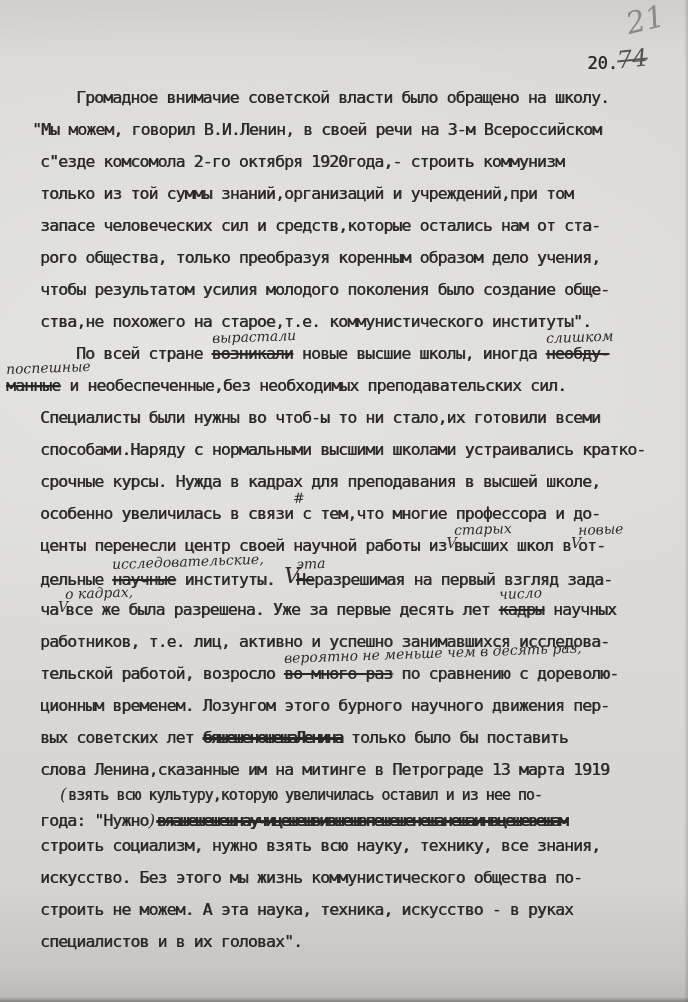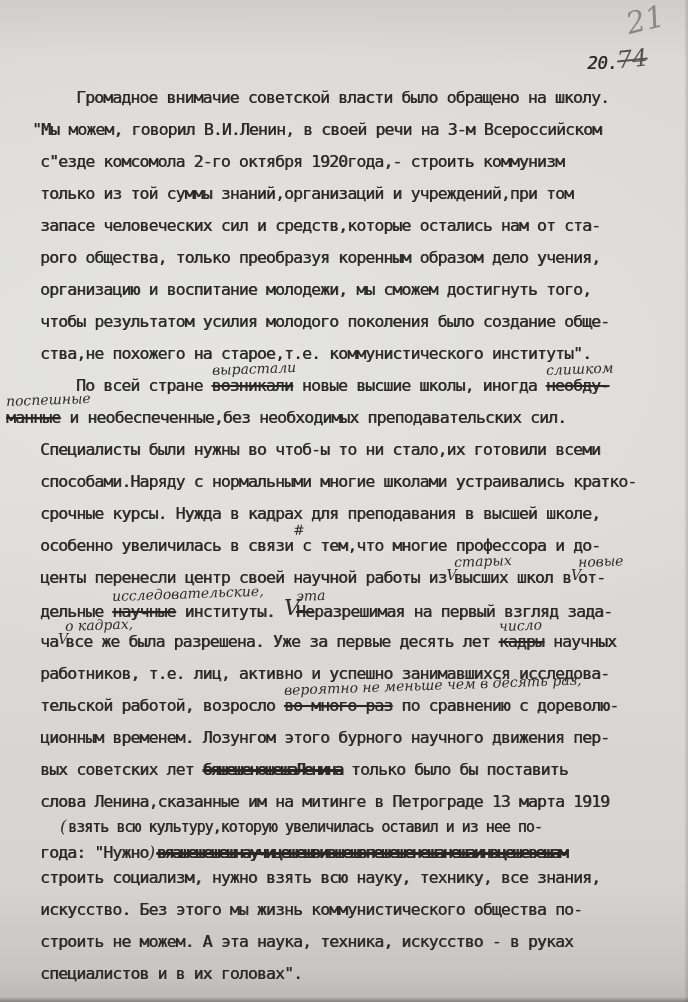--- a/index.html
+++ b/index.html
@@ -46,21 +46,20 @@
   .caret.big{width:12px;font-size:22px;top:-2px;}
   .hand-paren{
     font-family:"DejaVu Serif", serif;font-style:italic;
     font-size:17px;color:#2e2d2a;text-shadow:none;
     display:inline-block;width:8px;position:relative;top:0;
   }
   .page-number-typed{
     position:absolute;top:53px;right:70px;
     font-size:17px;color:#2a2824;text-shadow:0.6px 0 0.4px rgba(42,40,36,.75);
     font-family:"DejaVu Sans Mono", monospace;
-    font-style:italic;
   }
   .page-number-hand{
     position:absolute;top:45px;right:40px;
     font-family:"DejaVu Serif", serif;font-style:italic;
     font-size:24px;color:#55544f;
     text-decoration:line-through;text-decoration-thickness:2px;
     transform:rotate(-6deg);
   }
   .corner-pencil{
     position:absolute;top:2px;right:24px;
@@ -77,27 +76,26 @@
   <div class="page-number-typed">20.</div>
   <div class="page-number-hand">74</div>
 
   <div class="content" id="content">
       <div class="line indent"><span class="typed">Громадное внимачие советской власти было обращено на школу.</span></div>
       <div class="line outdent"><span class="typed">"Мы можем, говорил В.И.Ленин,  в своей речи на 3-м Всероссийском</span></div>
       <div class="line"><span class="typed">с"езде комсомола  2-го октября 1920года,- строить коммунизм</span></div>
       <div class="line"><span class="typed">только из той суммы знаний,организаций и учреждений,при том</span></div>
       <div class="line"><span class="typed">запасе человеческих сил и средств,которые остались нам от ста-</span></div>
       <div class="line"><span class="typed">рого общества, только преобразуя коренным образом дело учения,</span></div>
-      <div class="line"><span class="typed">организацию и воспитание молодежи, мы сможем достигнуть того,</span></div>
       <div class="line"><span class="typed">чтобы результатом усилия молодого поколения было создание обще-</span></div>
       <div class="line"><span class="typed">ства,не похожего на старое,т.е. коммунистического институты".</span></div>
       <div class="line indent"><span class="typed">По всей стране </span><span class="hand">вырастали</span><span class="typed struck">возникали</span><span class="typed"> новые высшие школы, иногда </span><span class="hand">слишком</span><span class="typed struck">необду-</span></div>
       <div class="line"><span class="hand hand-left">поспешные</span><span class="typed struck">манные</span><span class="typed"> и необеспеченные,без необходимых преподавательских сил.</span></div>
       <div class="line"><span class="typed">Специалисты были нужны во чтоб-ы то ни стало,их готовили всеми</span></div>
-      <div class="line"><span class="typed">способами.Наряду с нормальными многие школами устраивались кратко-</span></div>
+      <div class="line"><span class="typed">способами.Наряду с нормальными высшими школами устраивались кратко-</span></div>
       <div class="line"><span class="typed">срочные курсы. Нужда в кадрах для преподавания в  высшей школе,</span></div>
       <div class="line"><span class="typed">особенно  увеличилась в связи</span><span class="hand">#</span><span class="typed"> с тем,что многие профессора и до-</span></div>
       <div class="line"><span class="typed">центы перенесли центр своей научной работы из</span><span class="caret">V</span><span class="hand">старых</span><span class="typed">высших школ в</span><span class="caret">V</span><span class="hand">новые</span><span class="typed">от-</span></div>
       <div class="line"><span class="typed">дельные </span><span class="hand">исследовательские,</span><span class="typed struck">научные</span><span class="typed"> институты. </span><span class="caret big">V</span><span class="hand">эта</span><span class="typed struck">Не</span><span class="typed">разрешимая на первый взгляд зада-</span></div>
       <div class="line"><span class="typed">ча</span><span class="caret">V</span><span class="hand">о кадрах,</span><span class="typed">все же была разрешена. Уже за первые десять лет </span><span class="hand">число</span><span class="typed struck">кадры</span><span class="typed"> научных</span></div>
       <div class="line"><span class="typed">работников, т.е. лиц, активно и успешно занимавшихся исследова-</span></div>
       <div class="line"><span class="typed">тельской работой, возросло </span><span class="hand">вероятно не меньше чем в десять раз,</span><span class="typed struck">во много раз</span><span class="typed"> по сравнению с дореволю-</span></div>
       <div class="line"><span class="typed">ционным временем. Лозунгом этого бурного научного движения пер-</span></div>
       <div class="line"><span class="typed">вых советских лет </span><span class="typed overtype">бяшешеношешаЛенина</span><span class="typed"> только было бы поставить</span></div>
       <div class="line"><span class="typed">слова Ленина,сказанные им на митинге в Петрограде  13 марта 1919</span></div>

